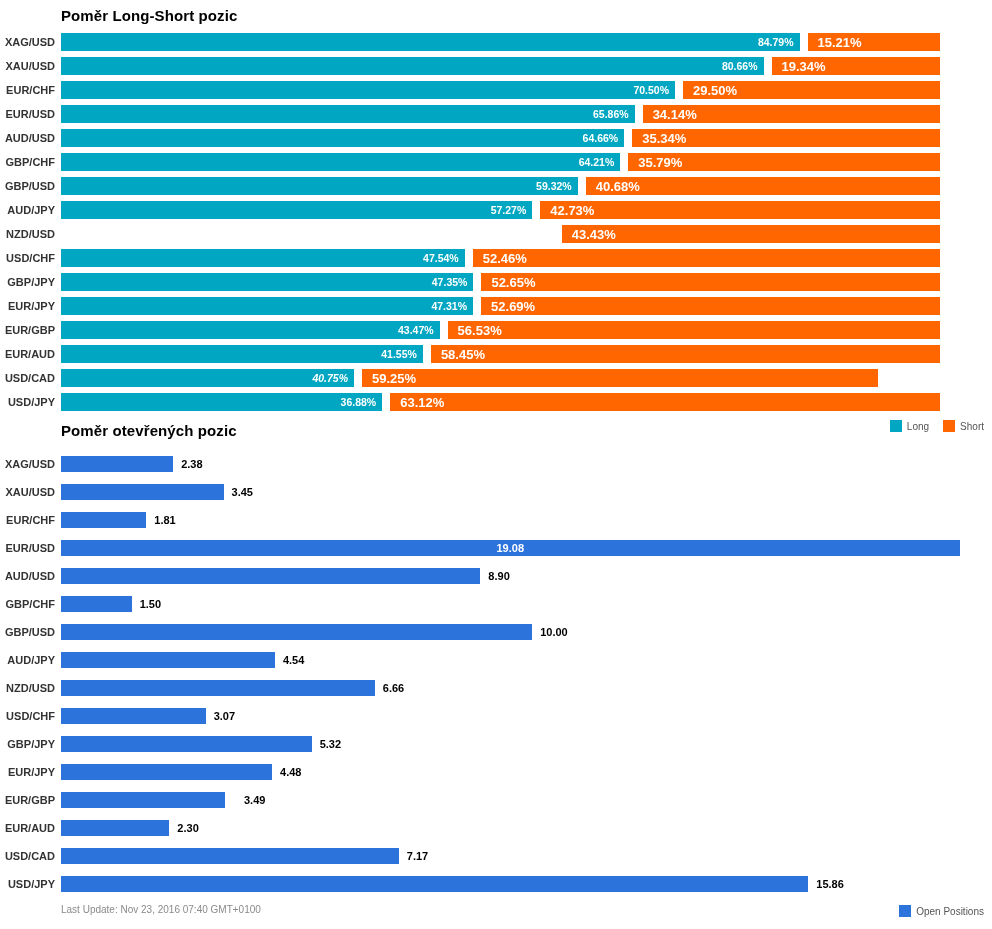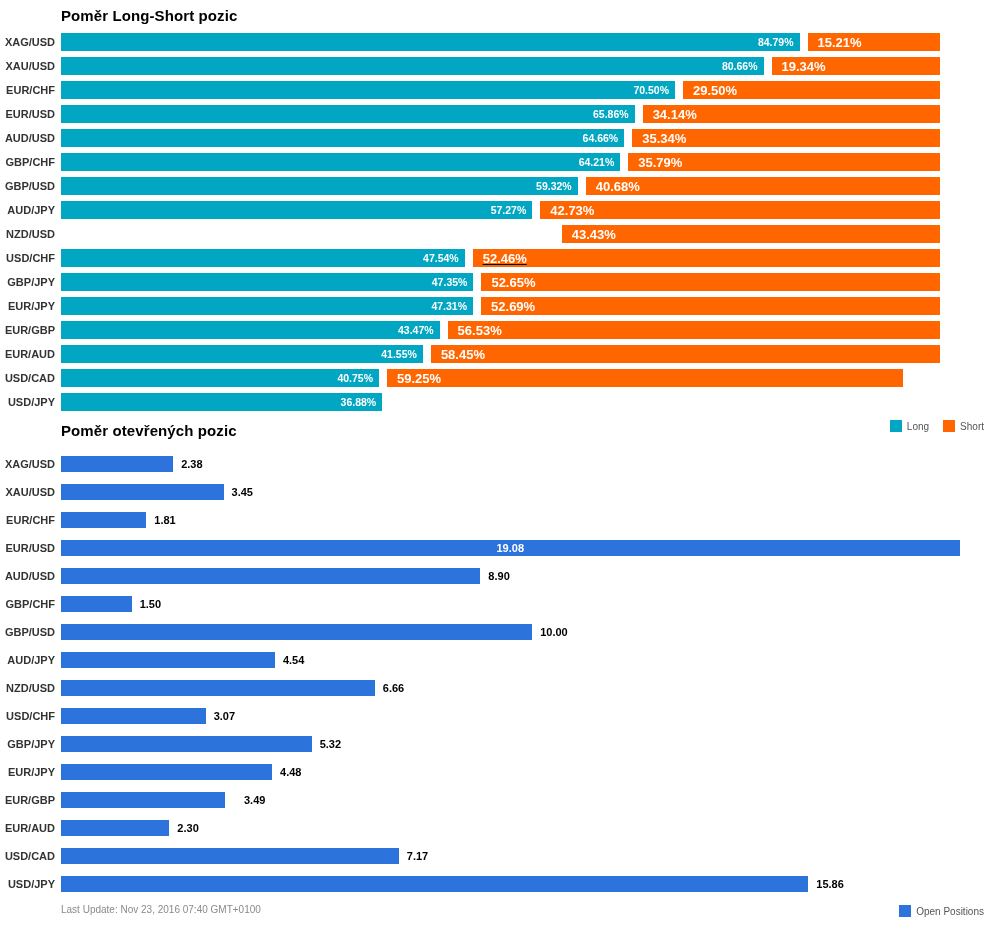--- a/index.html
+++ b/index.html
@@ -274,21 +274,21 @@
           </div>
         </div>
       </div>
       <div class="row">
         <div class="row-label">USD/CHF</div>
         <div class="track">
           <div class="seg seg-long" style="width: 425px;">
             <span class="seg-val">47.54%</span>
           </div>
           <div class="gap"></div>
-          <div class="seg seg-short" style="width: 492px; text-decoration: underline;">
+          <div class="seg seg-short" style="width: 492px;">
             <span class="seg-val">52.46%</span>
           </div>
         </div>
       </div>
       <div class="row">
         <div class="row-label">GBP/JPY</div>
         <div class="track">
           <div class="seg seg-long" style="width: 412.418px;">
             <span class="seg-val">47.35%</span>
           </div>
@@ -330,36 +330,39 @@
           </div>
           <div class="gap"></div>
           <div class="seg seg-short" style="width: 509.099px;">
             <span class="seg-val">58.45%</span>
           </div>
         </div>
       </div>
       <div class="row">
         <div class="row-label">USD/CAD</div>
         <div class="track">
-          <div class="seg seg-long" style="width: 318px;">
+          <div class="seg seg-long" style="width: 293px; font-style: italic;">
             <span class="seg-val">40.75%</span>
           </div>
           <div class="gap"></div>
           <div class="seg seg-short" style="width: 516.067px;">
             <span class="seg-val">59.25%</span>
           </div>
         </div>
       </div>
       <div class="row">
         <div class="row-label">USD/JPY</div>
         <div class="track">
           <div class="seg seg-long" style="width: 321.225px;">
             <span class="seg-val">36.88%</span>
           </div>
           <div class="gap"></div>
+          <div class="seg seg-short" style="width: 549.775px;">
+            <span class="seg-val">63.12%</span>
+          </div>
         </div>
       </div>
     </div>
 
   <div class="legend" id="legend-ls">
       <div class="legend-item">
         <span class="legend-swatch" style="background: rgb(1, 167, 194);"></span>
         <span class="legend-text">Long</span>
       </div>
       <div class="legend-item">

